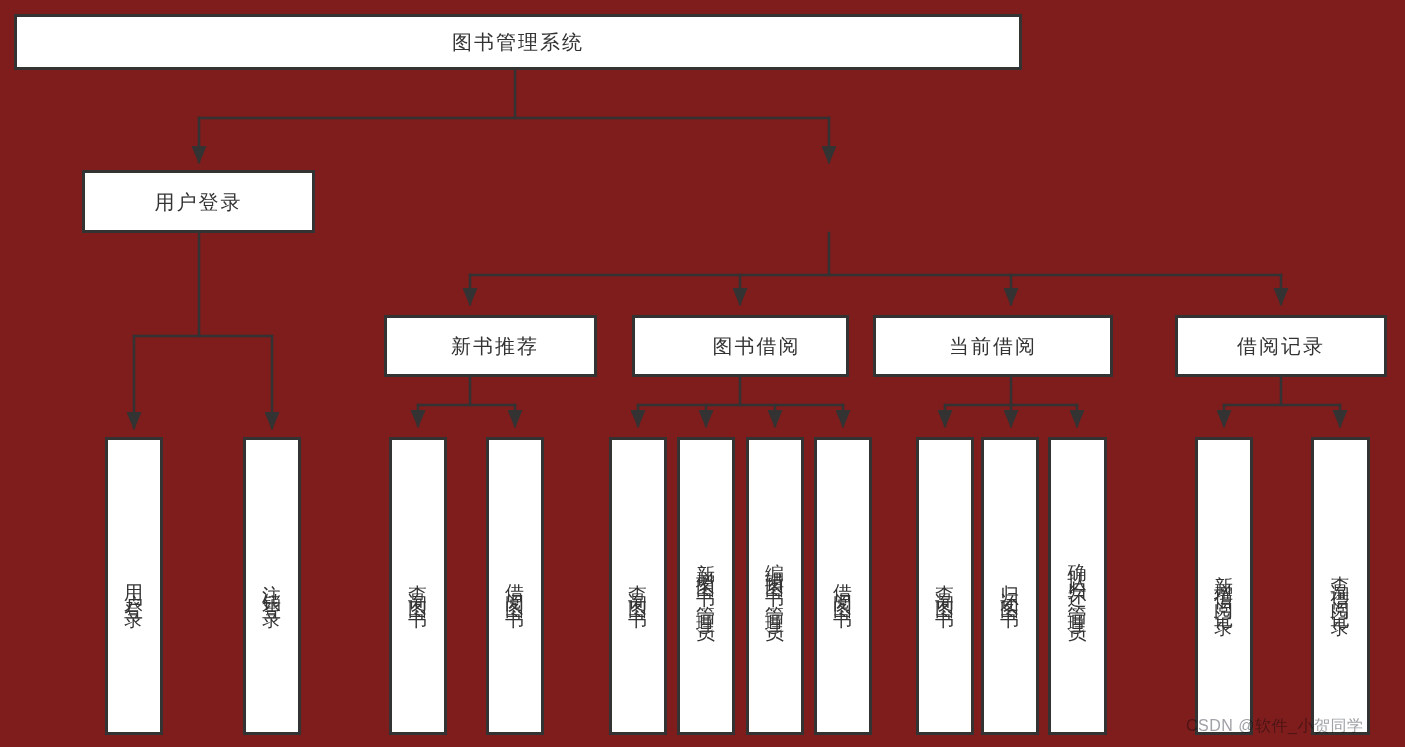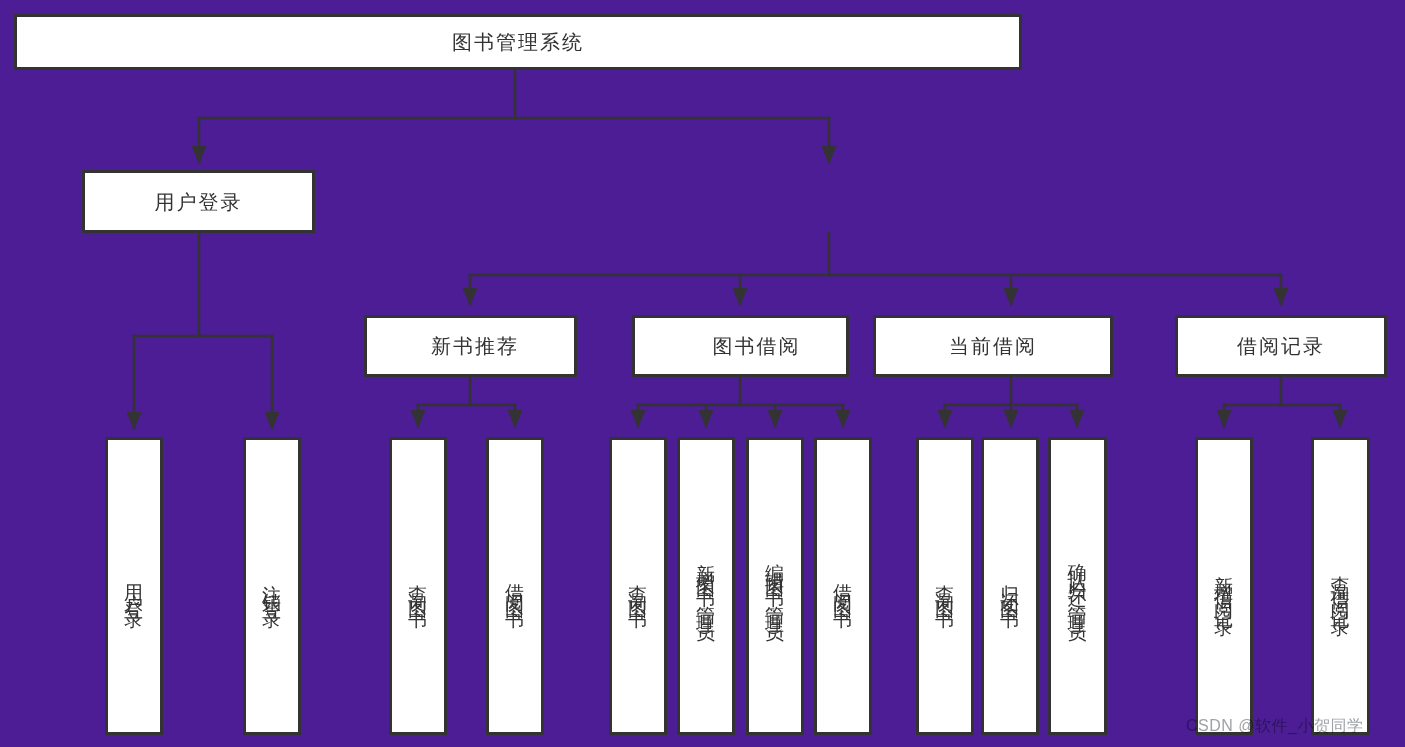--- a/index.html
+++ b/index.html
@@ -1,20 +1,20 @@
 <!DOCTYPE html>
 <html><head>
 <meta charset="utf-8">
 <style>
   html,body { margin:0; padding:0; background:#ffffff; }
   .canvas {
     position: relative;
     width: 1405px;
     height: 747px;
-    background: #4c1d95;
+    background: #7f1d1d;
     font-family: "Liberation Sans", "DejaVu Sans", sans-serif;
     overflow: hidden;
     text-decoration: underline;
   }
   .wires { position:absolute; left:0; top:0; width:1405px; height:747px; }
   .box {
     position: absolute;
     box-sizing: border-box;
     border: 3px solid #333333;
     background: #ffffff;
@@ -106,21 +106,21 @@
   </svg>
 
   <div class="box h" style="left:14px; top:14px; width:1008px; height:56px;">
     <span class="lbl">图书管理系统</span>
   </div>
 
   <div class="box h" style="left:82px; top:170px; width:233px; height:63px;">
     <span class="lbl">用户登录</span>
   </div>
 
-  <div class="box h" style="left:364px; top:315px; width:213px; height:62px;padding-left:9px;">
+  <div class="box h" style="left:384px; top:315px; width:213px; height:62px;padding-left:9px;">
     <span class="lbl">新书推荐</span>
   </div>
   <div class="box h" style="left:632px; top:315px; width:217px; height:62px;padding-left:32px;">
     <span class="lbl">图书借阅</span>
   </div>
   <div class="box h" style="left:873px; top:315px; width:240px; height:62px;">
     <span class="lbl">当前借阅</span>
   </div>
   <div class="box h" style="left:1175px; top:315px; width:212px; height:62px;align-items:center;">
     <span class="lbl">借阅记录</span>

